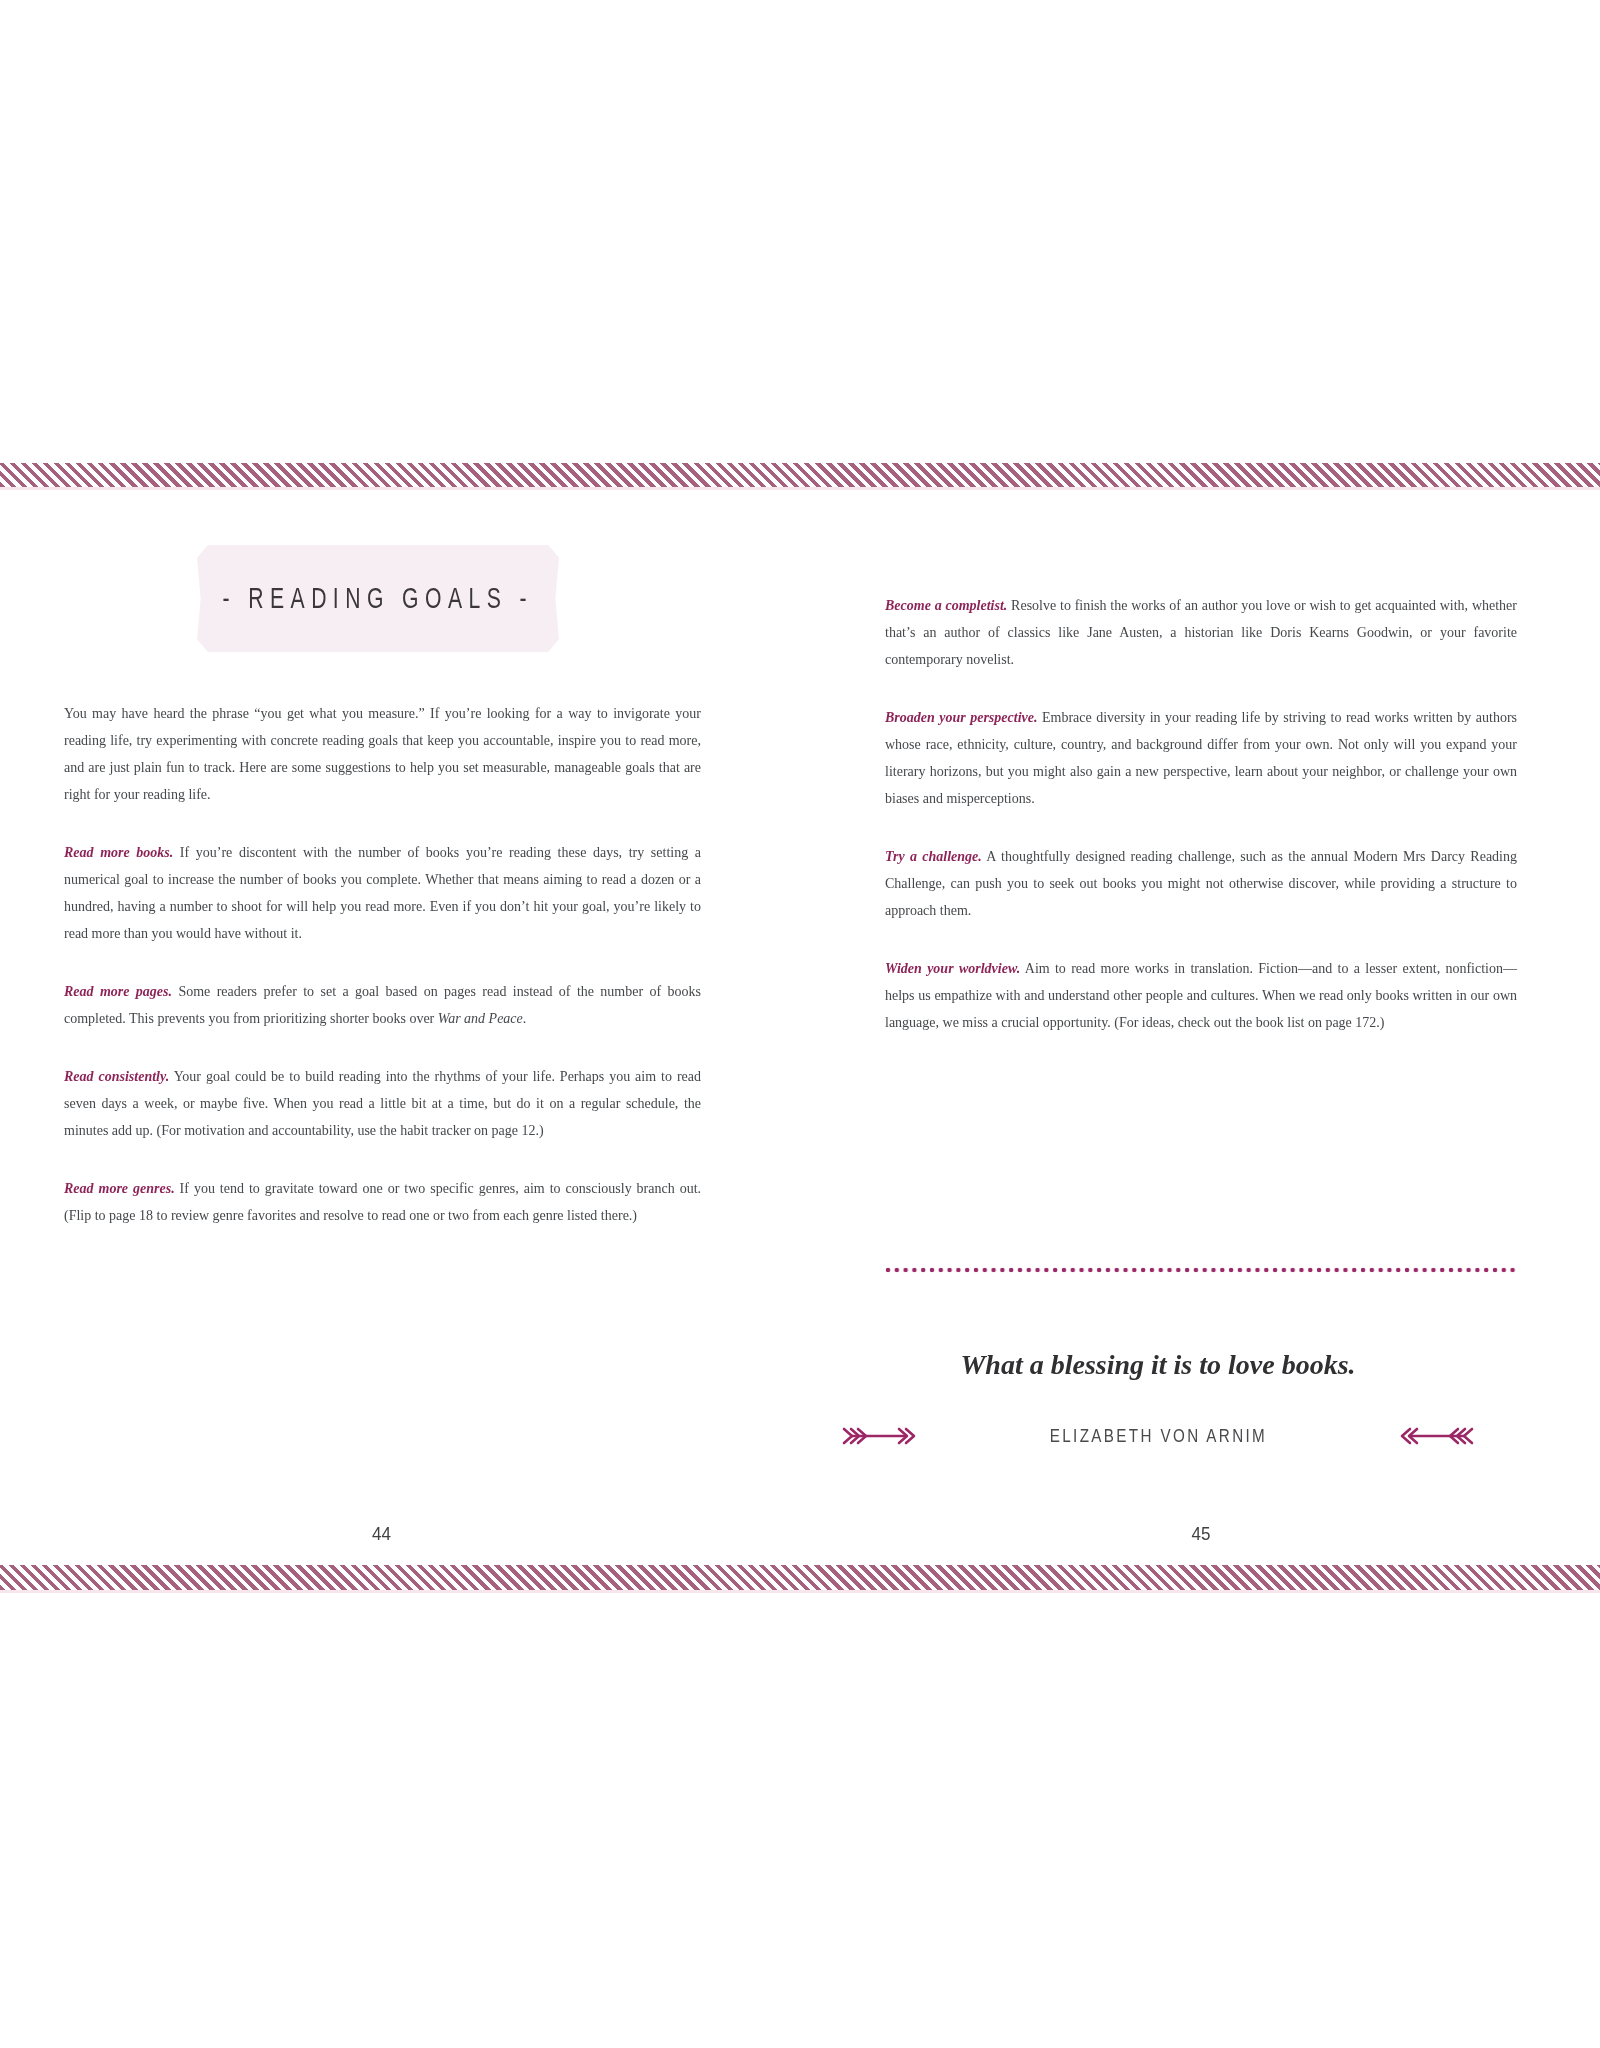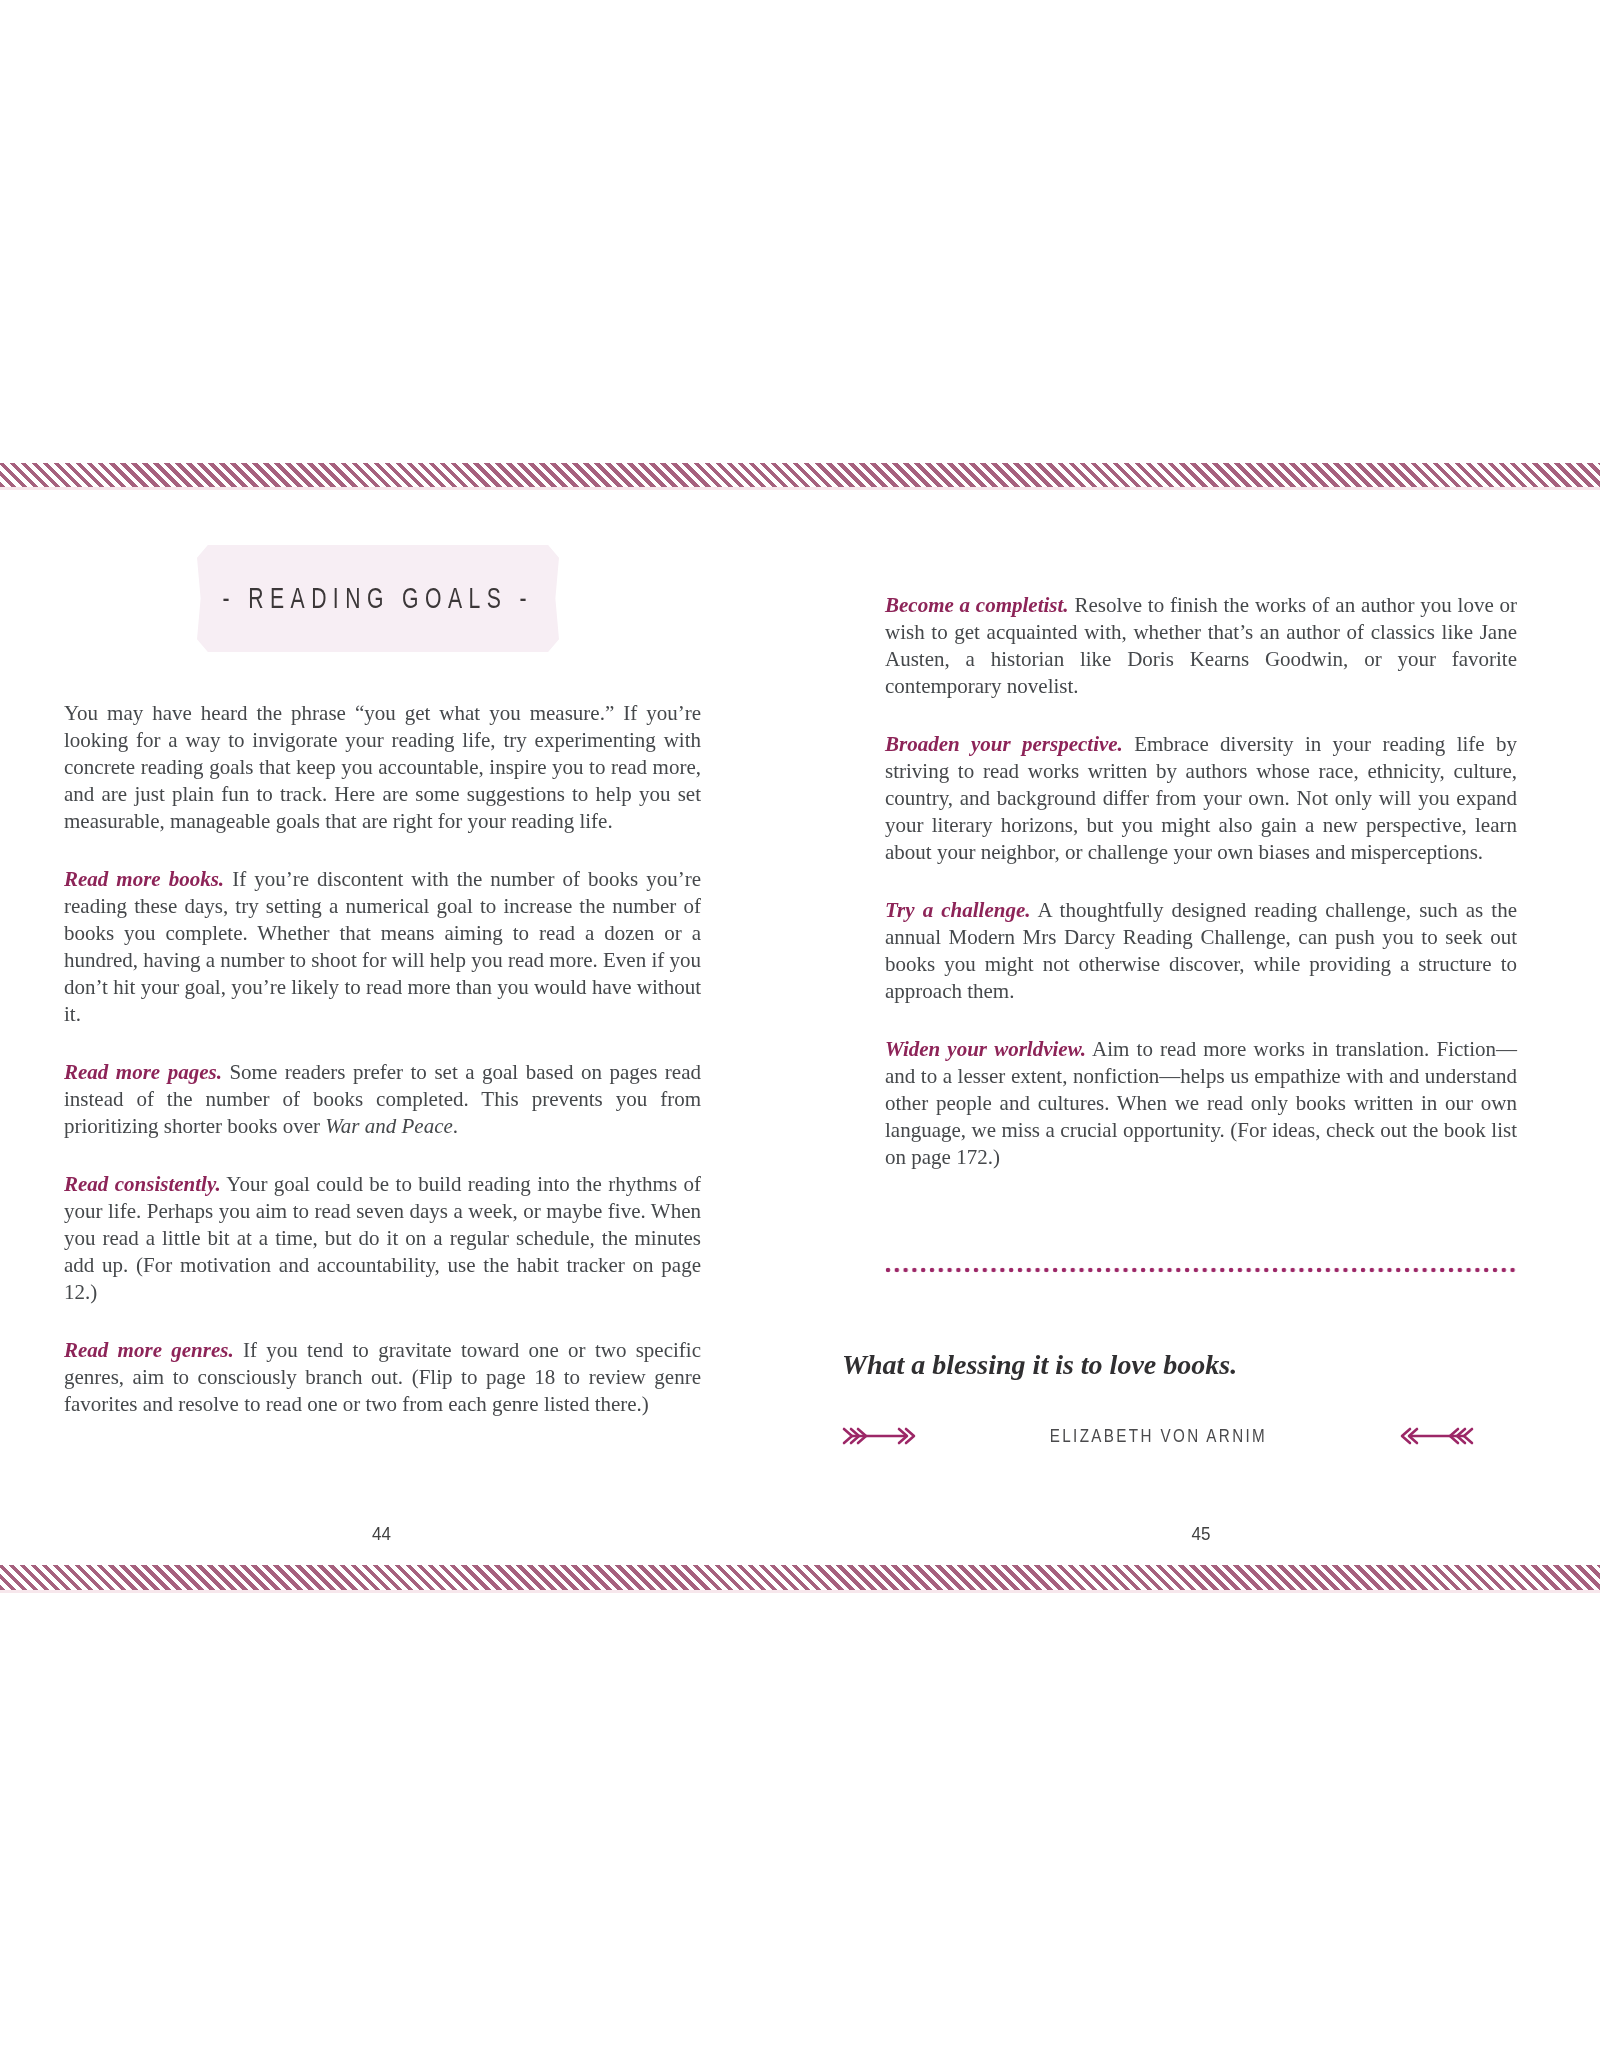--- a/index.html
+++ b/index.html
@@ -42,21 +42,21 @@
     font-weight: 500;
     letter-spacing: 7px;
     color: #3b3738;
     transform: scaleY(1.25) scaleX(0.92);
     white-space: nowrap;
   }
 
   
   .col {
     position: absolute;
-    font-size: 21px;
+    font-size: 14px;
     line-height: 27px;
     color: #45484b;
     text-align: justify;
   }
   .col-left  { left: 64px;  top: 700px; width: 637px; }
   .col-right { left: 885px; top: 592px; width: 632px; }
   .col p { margin: 0 0 31px 0; }
   .col p:last-child { margin-bottom: 0; font-family: Liberation Serif, serif; }
   .lead {
     font-weight: bold;
@@ -86,21 +86,21 @@
     background-image: radial-gradient(circle at 3px 4px, #9c2767 1.9px, rgba(156,39,103,0) 2.6px);
     background-size: 8.8px 8px;
     background-repeat: repeat-x;
   }
 
   
   .quote {
     position: absolute;
     left: 842px; top: 1348px;
     width: 632px;
-    text-align: left;
+    text-align: center;
     font-size: 28px;
     line-height: 34px;
     font-weight: bold;
     font-style: italic;
     color: #302f31;
   }
   .attribution {
     position: absolute;
     left: 842px; top: 1424px;
     width: 632px;

